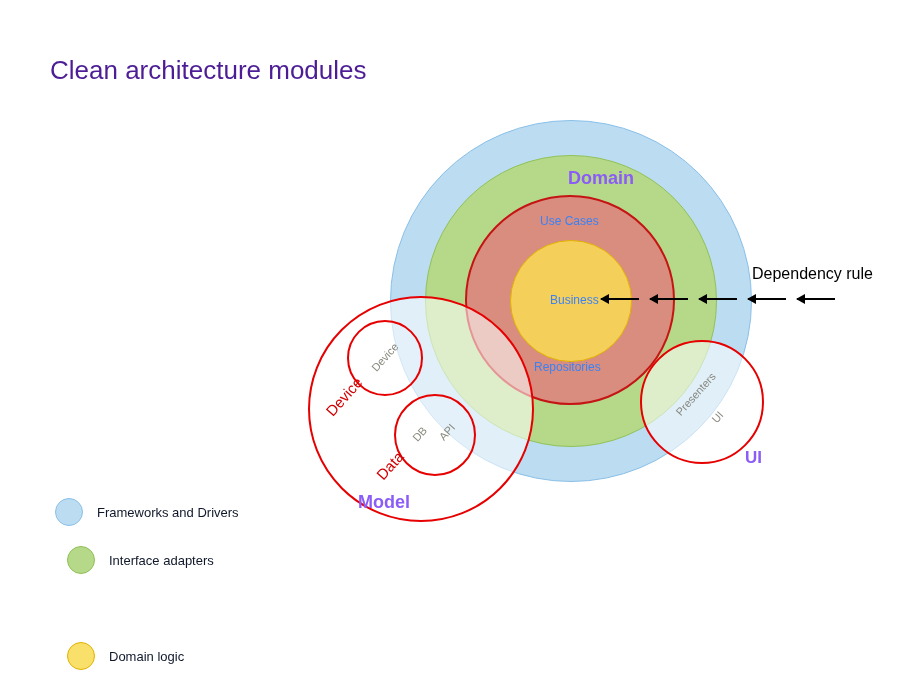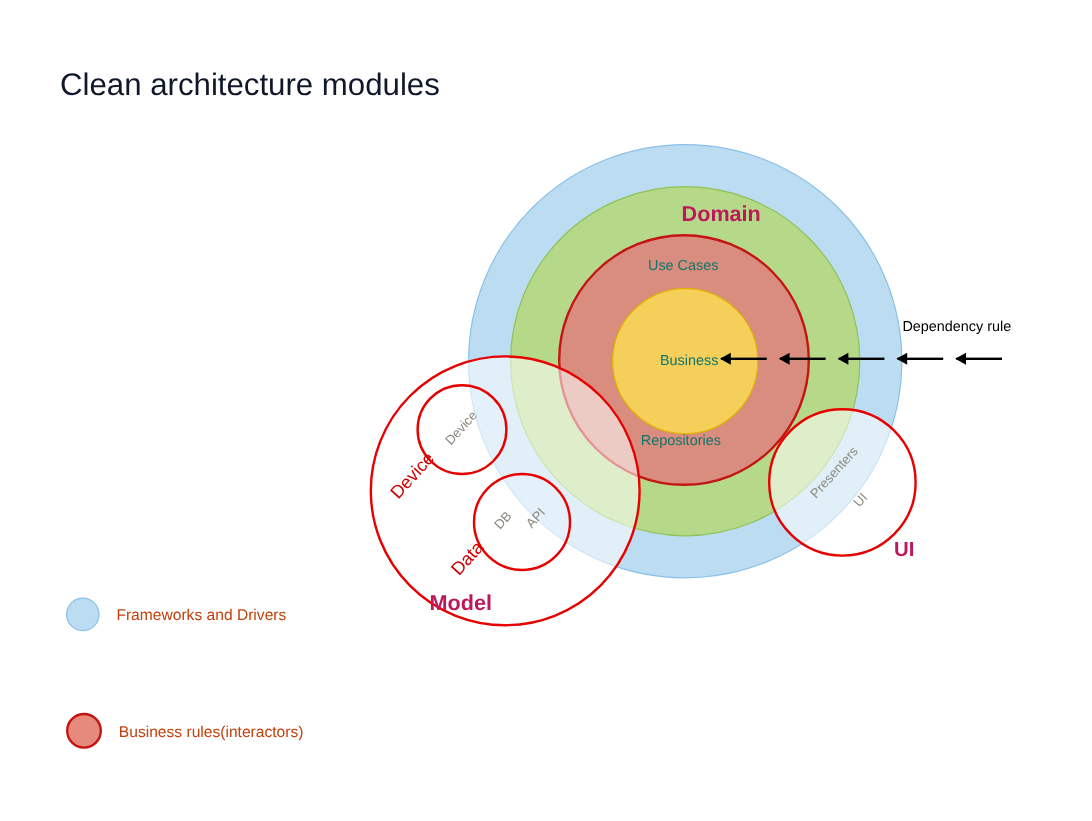--- a/index.html
+++ b/index.html
@@ -1,30 +1,30 @@
 <!DOCTYPE html>
 <html><head>
 <meta charset="utf-8">
 <style>
   html,body{margin:0;padding:0;width:910px;height:684px;background:#fff;font-family:Arial,Helvetica,sans-serif;overflow:hidden}
   .stage{position:relative;width:910px;height:684px}
-  .title{position:absolute;left:50px;top:55px;font-size:26px;color:#0f172a;font-weight:400}
+  .title{position:absolute;left:50px;top:55px;font-size:26px;color:#4c1d95;font-weight:400}
   .ring{position:absolute;border-radius:50%}
-  .ring-label{position:absolute;font-size:12px;color:#0f766e;white-space:nowrap}
-  .big-label{position:absolute;font-weight:700;color:#be185d;font-size:18px}
-  .rule-label{position:absolute;color:#000;font-size:12px}
+  .ring-label{position:absolute;font-size:12px;color:#3b82f6;white-space:nowrap}
+  .big-label{position:absolute;font-weight:700;color:#8b5cf6;font-size:18px}
+  .rule-label{position:absolute;color:#000;font-size:16px}
   .arrow{position:absolute;height:1.6px;background:#000}
   .arrow::before{content:"";position:absolute;left:-1px;top:-4.2px;border:5px solid transparent;border-right:9px solid #000;border-left:none}
   .overlay{position:absolute;border-radius:50%;border:2.5px solid #e60000;background:rgba(255,255,255,.55)}
   .overlay-label{position:absolute;color:#d00000;font-size:15px;font-weight:500;transform-origin:center;white-space:nowrap}
   .inner-circle{position:absolute;border-radius:50%;border:2px solid #e60000;background:rgba(255,255,255,.15)}
   .inner-label{position:absolute;font-size:11px;color:#8a8a80;transform-origin:center;white-space:nowrap}
   .legend{position:absolute;left:55px;display:flex;align-items:center;gap:14px}
   .swatch{width:26px;height:26px;border-radius:50%}
-  .legend-text{font-size:13px;color:#c2410c}
+  .legend-text{font-size:13px;color:#0f172a}
 </style>
 </head>
 <body>
 
 <div class="stage">
 
   <div class="title">Clean architecture modules</div>
 
   <div class="ring" style="left:390px;top:120px;width:360px;height:360px;background:#bcdcf2;border:1px solid #8ac0e8"></div>
   <div class="ring" style="left:425px;top:155px;width:290px;height:290px;background:#b6d989;border:1px solid #8fc257"></div>
@@ -57,18 +57,22 @@
   <div class="overlay-label" style="left:374px;top:457px;transform:rotate(-48deg)">Data</div>
   <div class="inner-label" style="left:368px;top:351px;transform:rotate(-48deg)">Device</div>
   <div class="inner-label" style="left:412px;top:428px;transform:rotate(-48deg)">DB</div>
   <div class="inner-label" style="left:438px;top:426px;transform:rotate(-48deg)">API</div>
   <div class="big-label" style="left:358px;top:492px">Model</div>
 
   <div class="legend" style="top:498px">
     <div class="swatch" style="background:#bcdcf2;border:1px solid #8ac0e8"></div>
     <span class="legend-text">Frameworks and Drivers</span>
   </div>
-  <div class="legend" style="top:594px">
-    <div class="swatch" style="background:#e68a7b;border:2px solid #c41414"></div>
-    <span class="legend-text">Business rules(interactors)</span>
+  <div class="legend" style="top:546px">
+    <div class="swatch" style="background:#b6d989;border:1px solid #8fc257;margin-left:12px"></div>
+    <span class="legend-text">Interface adapters</span>
+  </div>
+  <div class="legend" style="top:642px">
+    <div class="swatch" style="background:#f9e06b;border:1px solid #e2b200;margin-left:12px"></div>
+    <span class="legend-text">Domain logic</span>
   </div>
 
 </div>
 
 </body></html>

